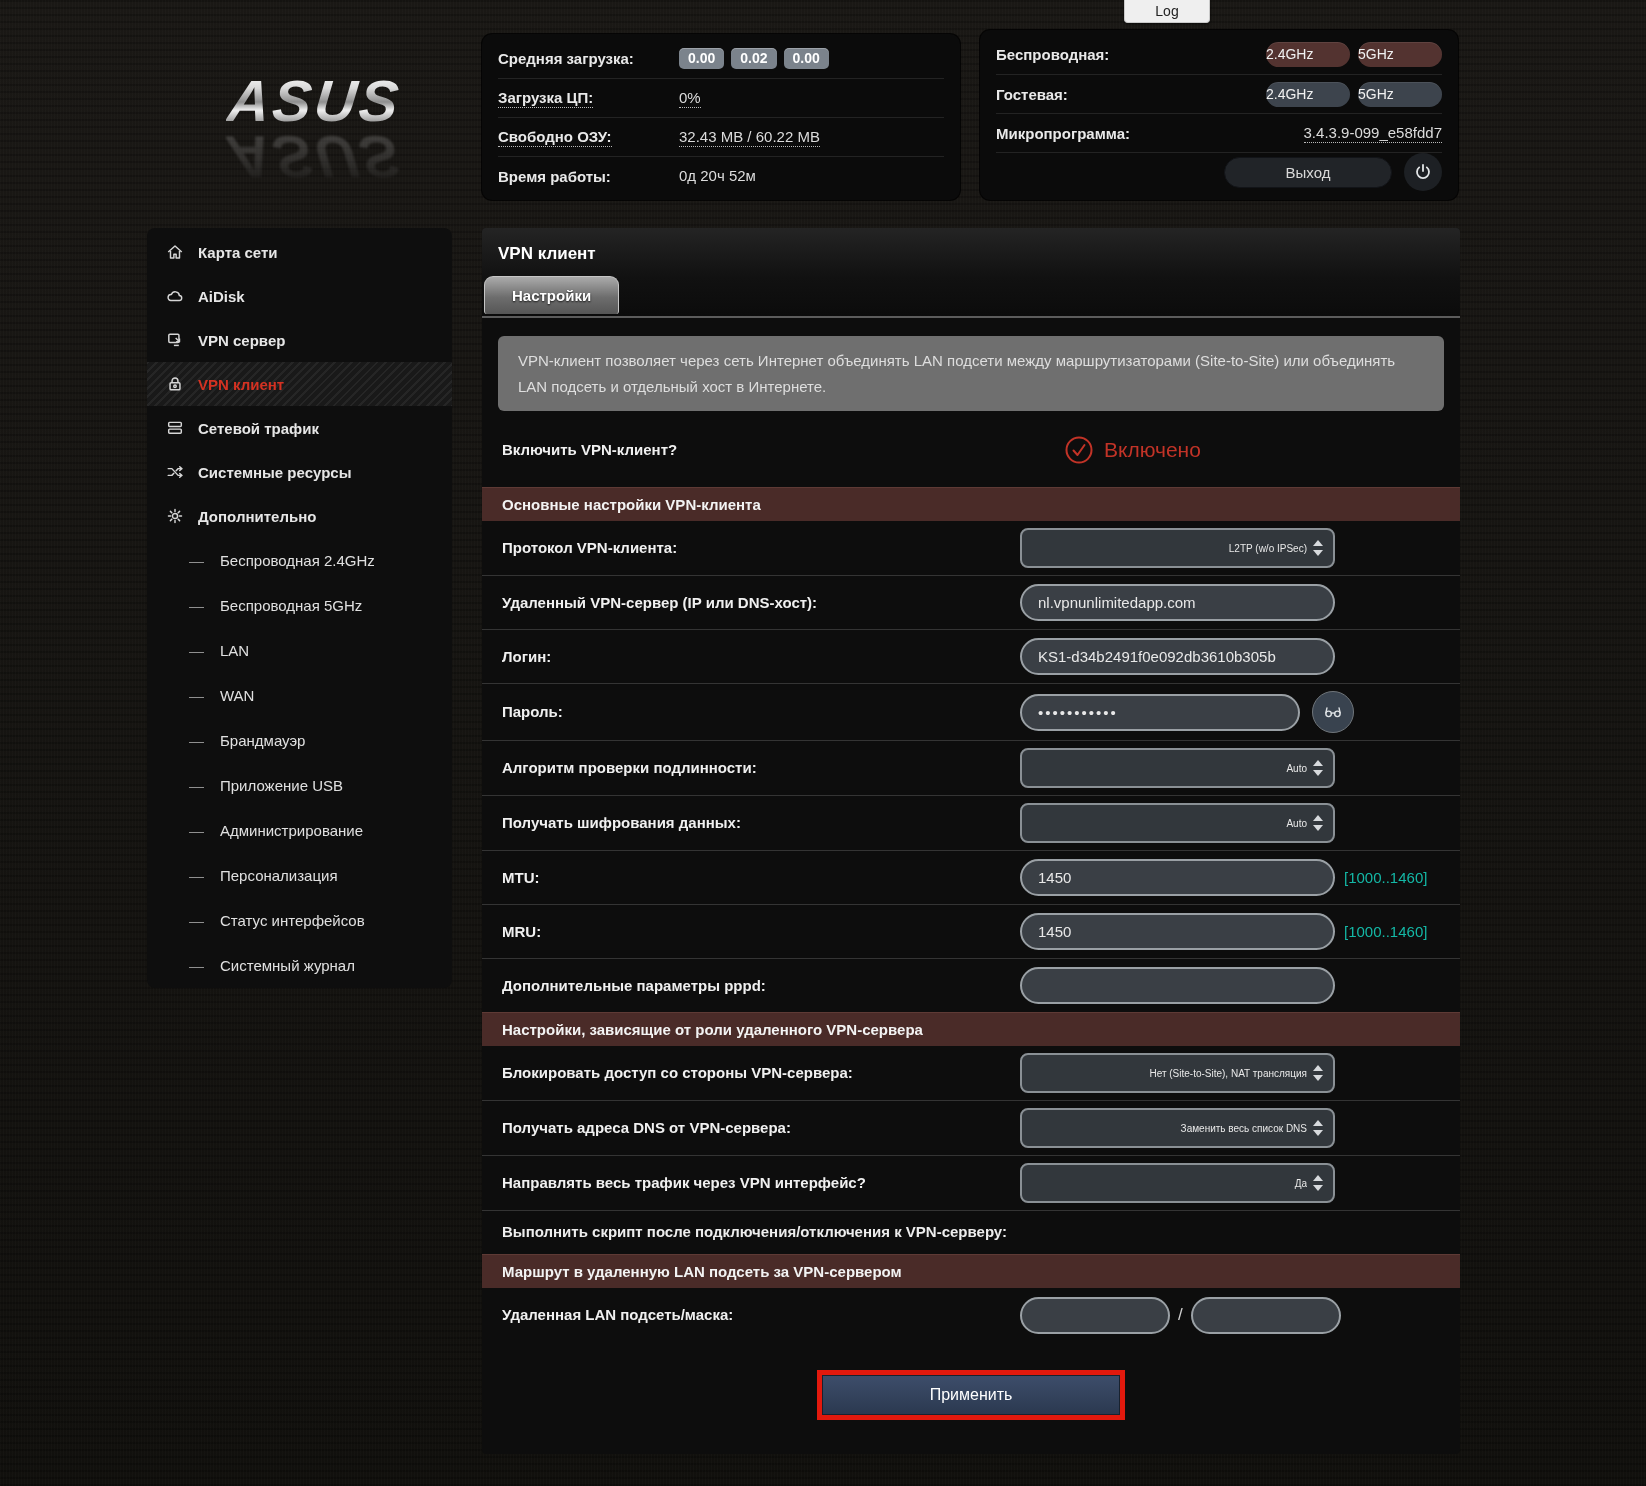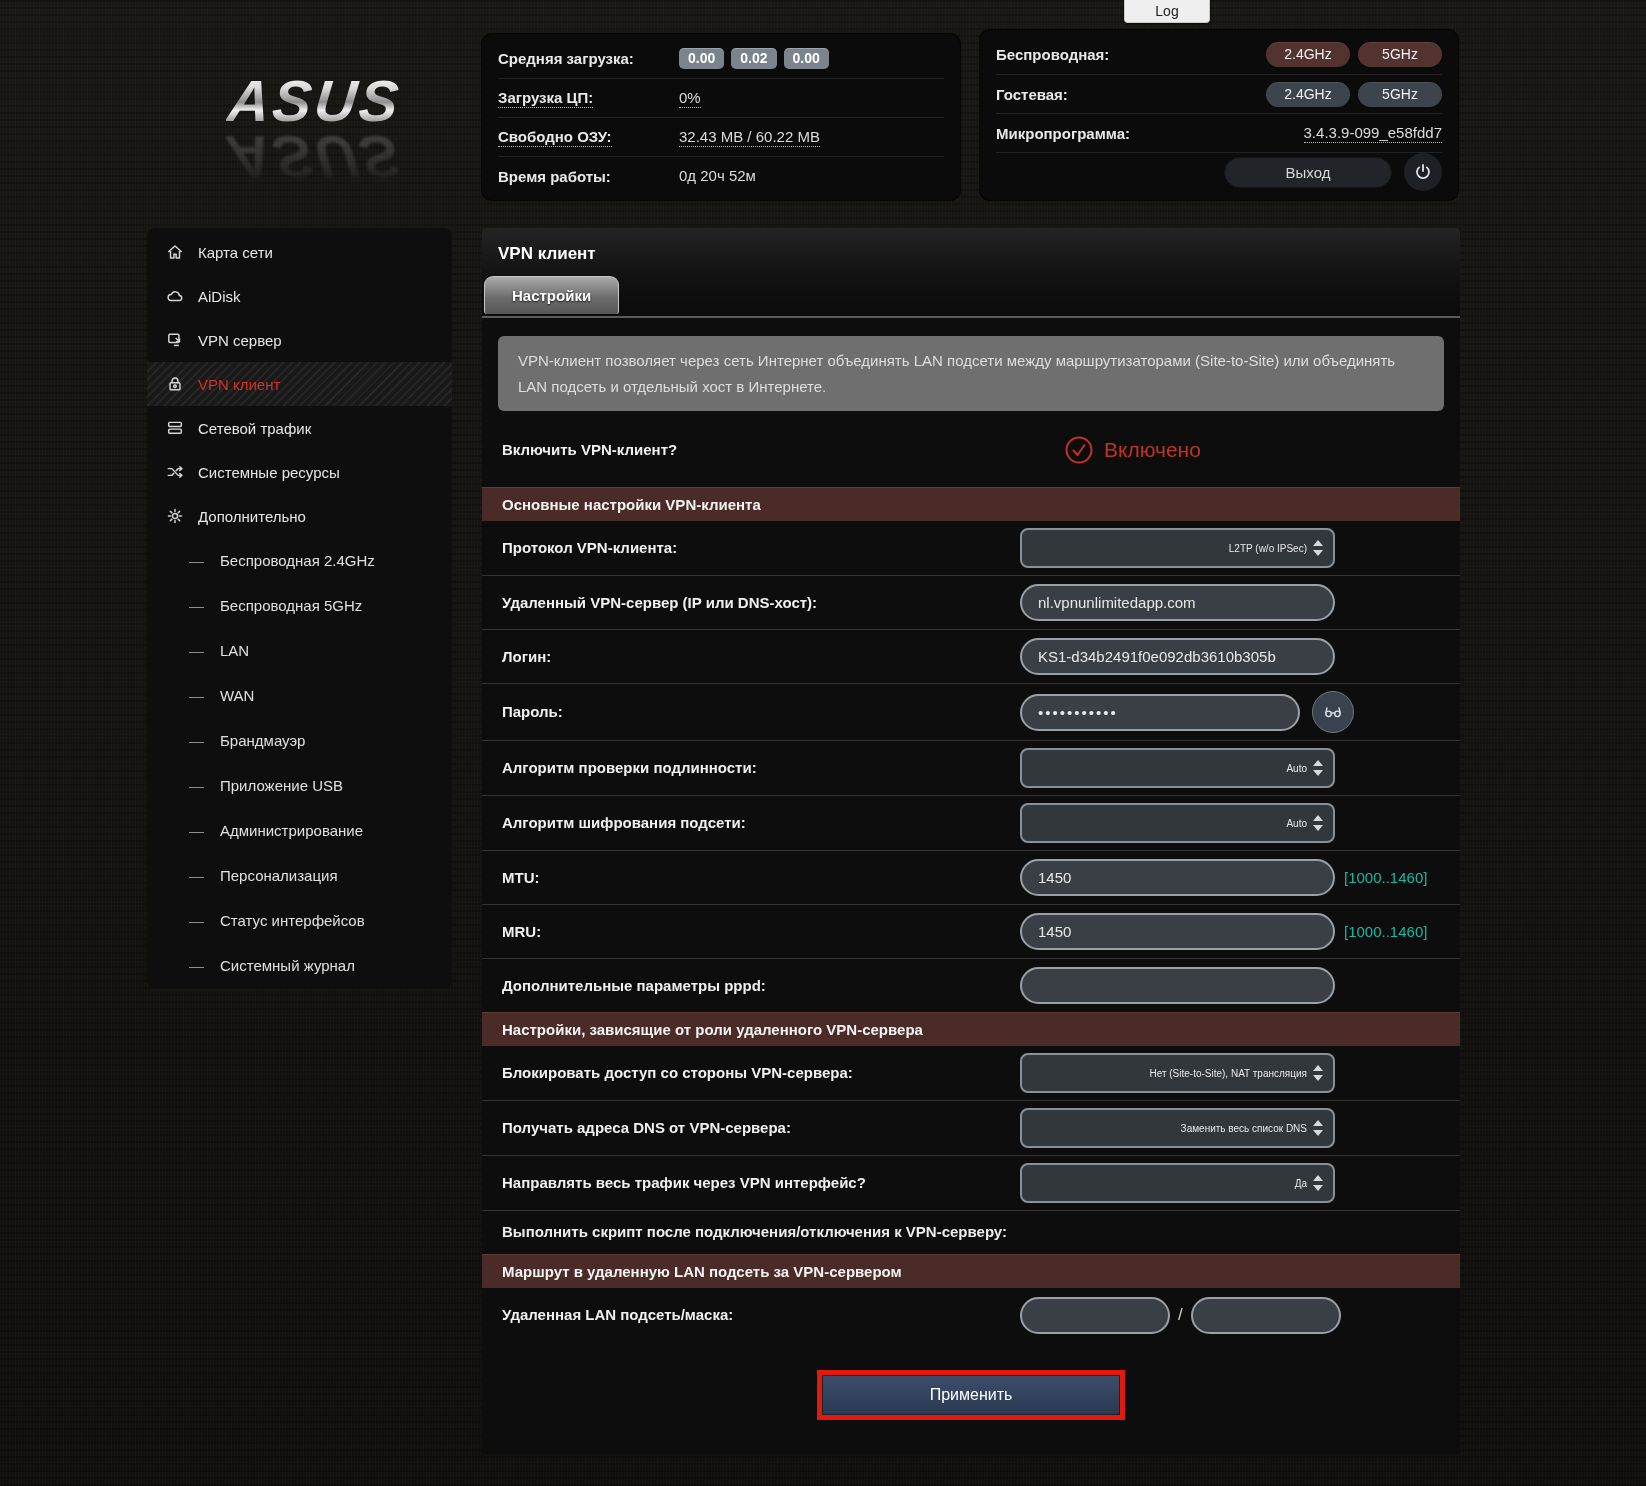--- a/index.html
+++ b/index.html
@@ -39,36 +39,36 @@
   .radio-panel{left:980px; top:30px; width:478px; height:170px; padding:5px 16px;}
   .stat-row{display:flex; align-items:center; height:39px;}
   .stat-row + .stat-row{border-top:1px solid rgba(255,255,255,.10);gap:8px;}
   .stat-label{font-weight:700; color:#e9e9e9; font-size:15px;}
   .stat-value{color:#dcdcdc; font-size:15px;}
   .dotted{border-bottom:1px dotted #b9b9b9; padding-bottom:1px;}
   .stats-panel .stat-value-col{margin-left:auto; width:265px; text-align:left;}
   .load-badge{display:inline-block; background:#7b838c; border-radius:5px; padding:2px 9px 3px;
     color:#fff; font-weight:700; font-size:14px; margin-right:7px;
     box-shadow:inset 0 1px 0 rgba(255,255,255,.25);}
-  .band-badge{display:inline-block; width:84px; text-align:center; padding:4px 0 5px; border-radius:13px;
+  .band-badge{display:inline-block; width:84px; padding:4px 0 5px; border-radius:13px;
     color:#f1f1f1; font-size:14px; margin-left:8px;}
   .band-wireless{background:#533330; box-shadow:inset 0 1px 0 rgba(255,255,255,.08);}
   .band-guest{background:#3d444d; box-shadow:inset 0 1px 0 rgba(255,255,255,.08);}
   .radio-right{margin-left:auto; display:flex; align-items:center;}
   .logout-btn{width:168px; height:31px; border-radius:16px; background:#212428; border:1px solid #121418;
     color:#d9d9d9; font-size:15px; display:flex; align-items:center; justify-content:center; cursor:pointer;}
   .power-btn{width:38px; height:38px; border-radius:50%; background:#1d2024; margin-left:12px;
     display:flex; align-items:center; justify-content:center; cursor:pointer;}
 
   
   .sidebar{left:147px; top:228px; width:305px; height:760px; background:#0e0e0e; border-radius:8px;
     padding-top:2px; overflow:hidden;}
   .side-item{display:flex; align-items:center; height:44px; padding-left:18px; cursor:pointer;}
   .side-item .icon{width:20px; height:20px; display:flex; align-items:center; justify-content:center; margin-right:13px;}
-  .side-item .lbl{font-weight:400; font-size:15px; color:#e6e6e6;}
+  .side-item .lbl{font-weight:700; font-size:15px; color:#e6e6e6;}
   .side-item.active{background:#191919;
     background-image:repeating-linear-gradient(135deg, rgba(255,255,255,.055) 0 2px, rgba(0,0,0,0) 2px 6px);}
   .side-item.active .lbl{color:#d43222;}
   .side-sub{display:flex; align-items:center; height:45px; padding-left:42px; cursor:pointer;}
   .side-sub .dash{color:#8f8f8f; font-size:15px; margin-right:16px;}
   .side-sub .lbl{font-size:15px; color:#e0e0e0;}
 
   
   .main{left:482px; top:228px; width:978px; background:#0d0d0d; border-radius:4px; overflow:hidden; padding-bottom:8px;}
   .main-head{background:linear-gradient(180deg,#242424 0%, #111 55%, #0b0b0b 100%); padding:12px 0 0;}
@@ -364,21 +364,21 @@
         <span class="sel-value">Auto</span>
         <span class="stepper">
             <i class="tri-up"></i>
             <i class="tri-down"></i>
           </span>
       </div>
     </div>
   </div>
 
   <div class="form-row">
-    <div class="row-label">Алгоритм шифрования подсети:</div>
+    <div class="row-label">Получать шифрования данных:</div>
     <div class="control">
       <div class="sel">
         <span class="sel-value">Auto</span>
         <span class="stepper">
             <i class="tri-up"></i>
             <i class="tri-down"></i>
           </span>
       </div>
     </div>
   </div>

